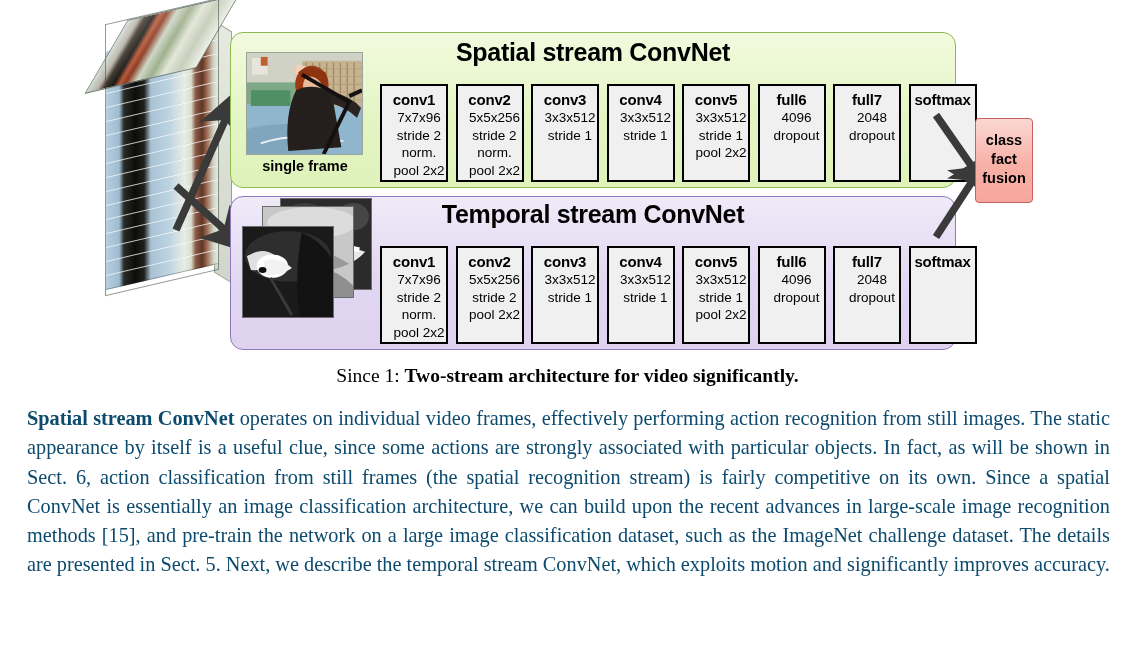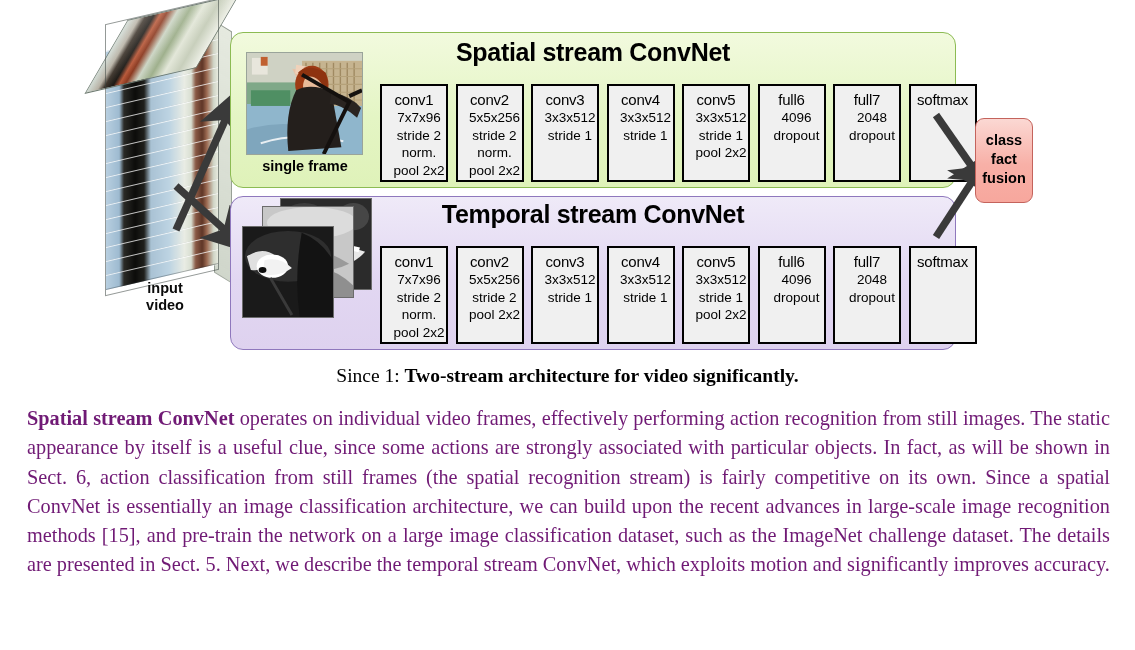--- a/index.html
+++ b/index.html
@@ -212,35 +212,35 @@
     box-sizing: border-box;
     text-align: center;
     font-family: "Liberation Sans", sans-serif;
     font-size: 13.5px;
     line-height: 17.5px;
     color: #000;
     padding-top: 4px;
   }
   .layer-box .layer-name {
     display: block;
-    font-weight: normal;
+    font-weight: bold;
     font-size: 15px;
     line-height: 19px;
     letter-spacing: -0.2px;
   }
   .layer-box .layer-line { display: block; margin-left: 10px; }
 
   
   #fusion-box {
     position: absolute;
     left: 975px;
     top: 118px;
     width: 58px;
     height: 85px;
-    border-radius: 9px;
+    border-radius: 4px;
     border: 1.5px solid #c4635c;
     background: linear-gradient(180deg, #fbd8d3 0%, #f8b0a7 55%, #f7a79d 100%);
     box-sizing: border-box;
     font-family: "Liberation Sans", sans-serif;
     font-weight: bold;
     font-size: 14.5px;
     line-height: 19px;
     text-align: center;
     color: #000;
     padding-top: 12px;
@@ -265,21 +265,21 @@
   
   #body-text {
     position: absolute;
     left: 27px;
     top: 404px;
     width: 1083px;
     font-family: "Liberation Serif", serif;
     font-size: 20.3px;
     line-height: 29.3px;
     text-align: justify;
-    color: #701a75;
+    color: #0c4a6e;
   }
   #body-text b { font-weight: bold; }
 </style>
 </head>
 <body>
 
 <div id="figure">
 
   <div id="input-video-group">
     <div class="video-cube">
@@ -298,24 +298,20 @@
         <div class="cube-slab" style="top:146px"></div>
         <div class="cube-slab" style="top:160px"></div>
         <div class="cube-slab" style="top:174px"></div>
         <div class="cube-slab" style="top:188px"></div>
         <div class="cube-slab" style="top:202px"></div>
         <div class="cube-slab" style="top:216px"></div>
         <div class="cube-slab" style="top:230px"></div>
       </div>
       <div class="cube-top"></div>
       <div class="cube-outline"></div>
-    </div>
-    <div id="input-video-label">
-      <span>input</span><br>
-      <span>video</span>
     </div>
   </div>
 
   <svg id="branch-arrows" viewBox="0 0 70 230">
     <defs>
       <marker id="ah" markerWidth="7" markerHeight="7" refX="2.2" refY="3" orient="auto">
         <path d="M0,0 L6.5,3 L0,6 L1.6,3 Z" fill="#3a3a3a"></path>
       </marker>
     </defs>
     <path d="M6,170 L57,56" stroke="#3a3a3a" stroke-width="7.5" fill="none" marker-end="url(#ah)"></path>

